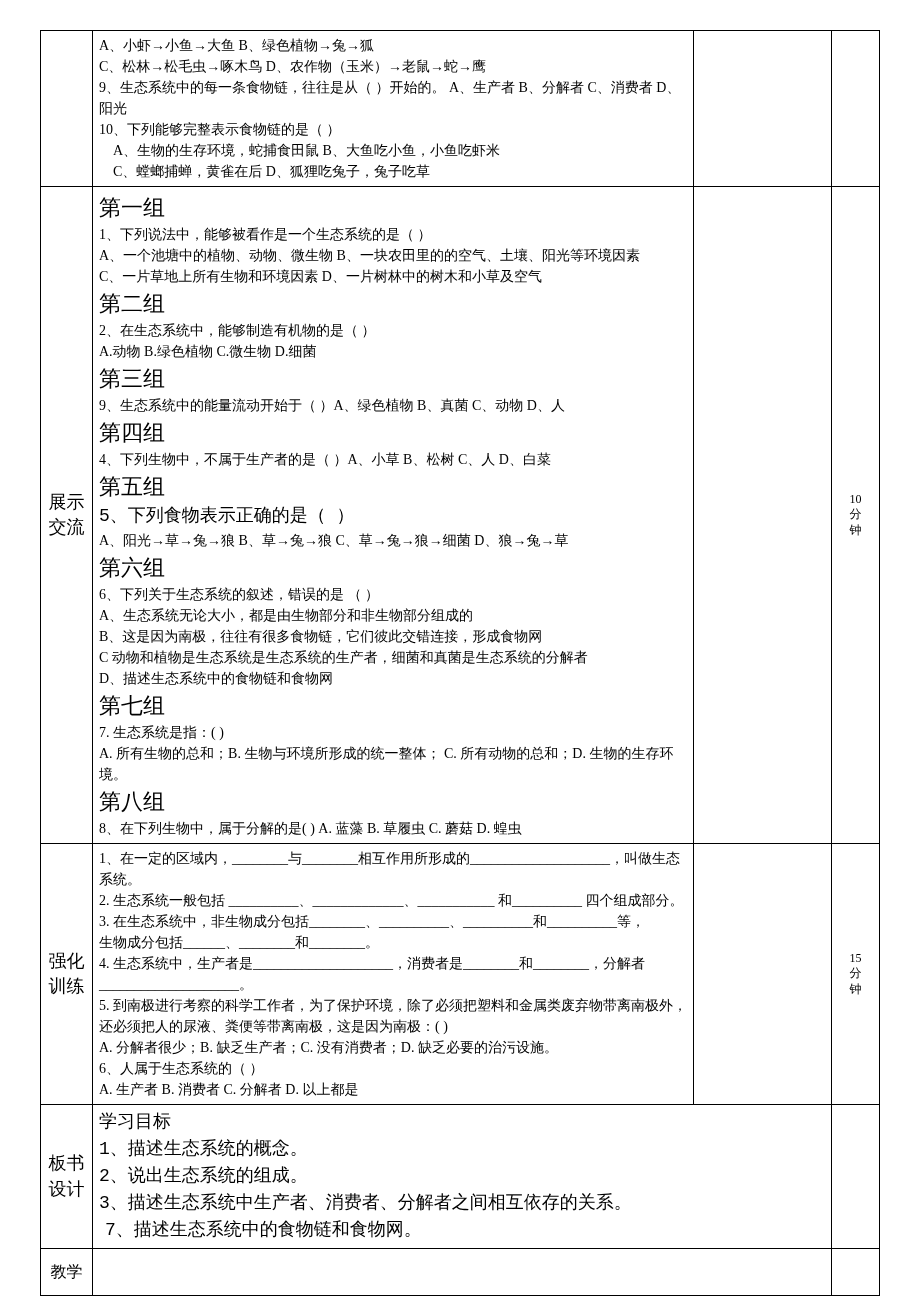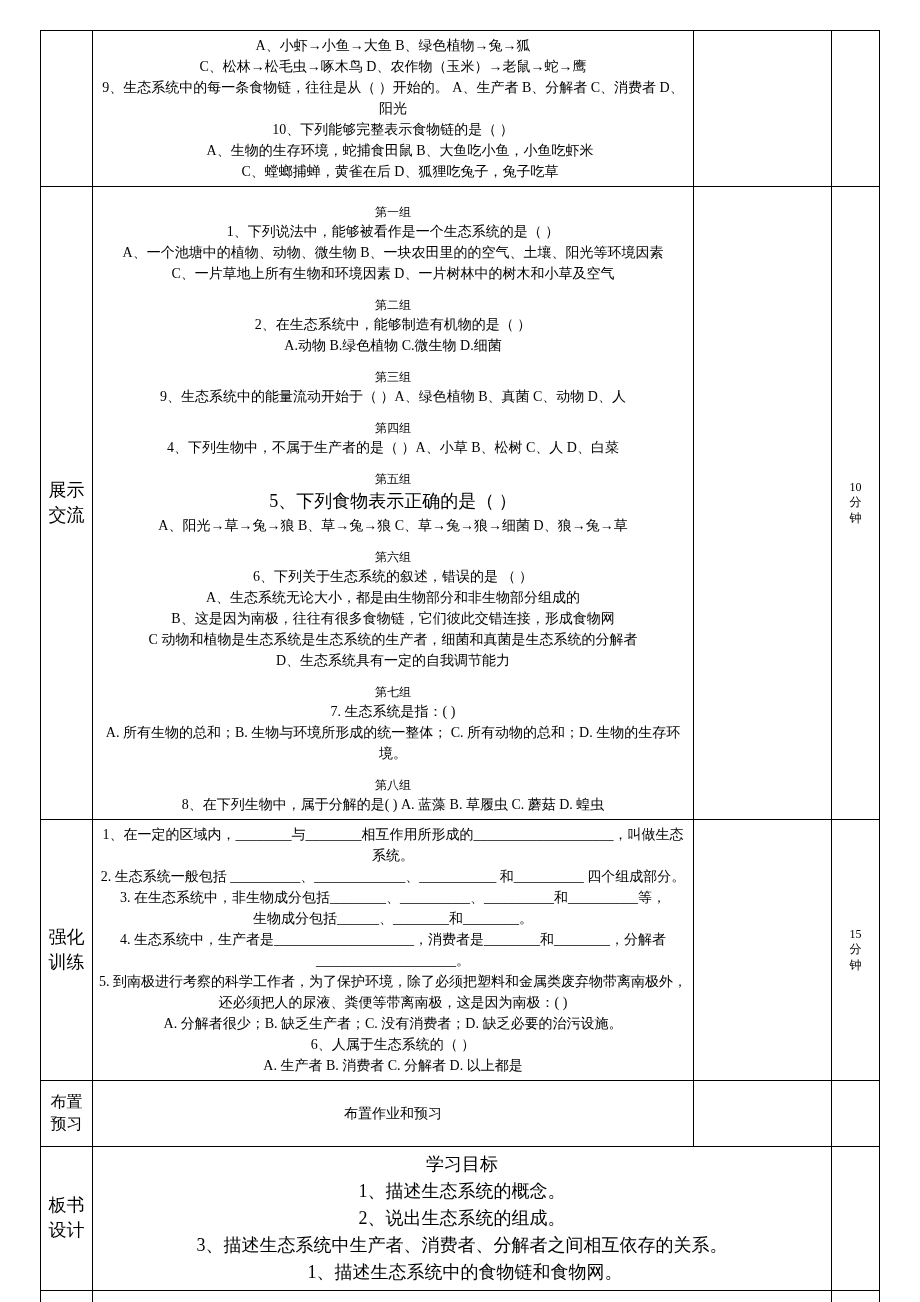--- a/index.html
+++ b/index.html
@@ -14,43 +14,42 @@
     }
     table.main {
       width: 100%;
       border-collapse: collapse;
       table-layout: fixed;
     }
     table.main td {
       border: 1px solid #000;
       padding: 4px 6px;
       vertical-align: middle;
-      text-align: center;
     }
     td.label {
       width: 52px;
       text-align: center;
       font-size: 18px;
       line-height: 1.4;
     }
     td.content {
       vertical-align: top;
       padding: 6px 8px;
     }
     td.mid {
       width: 138px;
     }
     td.time {
       width: 48px;
       text-align: center;
       font-size: 12px;
       line-height: 1.3;
     }
-    .big { font-size: 18px; }
-    .group { font-size: 12px; margin-top: 12px; }
+    .big { font-size: 18px; font-family: Liberation Mono, monospace; }
+    .group { font-size: 22px; margin-top: 0; }
     .q { font-size: 14px; margin-bottom: 0; }
   </style>
 </head>
 <body>
 
 <table class="main">
   <colgroup>
     <col style="width:52px">
     <col>
     <col style="width:138px">
@@ -95,21 +94,21 @@
 
       <div class="group">第五组</div>
       <div class="big"> 5、下列食物表示正确的是（    ）</div>
       <div class="q">A、阳光→草→兔→狼    B、草→兔→狼    C、草→兔→狼→细菌    D、狼→兔→草</div>
 
       <div class="group">第六组</div>
       <div class="q">6、下列关于生态系统的叙述，错误的是    （       ）</div>
       <div class="q">A、生态系统无论大小，都是由生物部分和非生物部分组成的</div>
       <div class="q">B、这是因为南极，往往有很多食物链，它们彼此交错连接，形成食物网</div>
       <div class="q">C 动物和植物是生态系统是生态系统的生产者，细菌和真菌是生态系统的分解者</div>
-      <div class="q">D、生态系统具有一定的自我调节能力</div>
+      <div class="q">D、描述生态系统中的食物链和食物网</div>
 
       <div class="group">第七组</div>
       <div class="q">7. 生态系统是指：(         )</div>
       <div class="q">A. 所有生物的总和；B. 生物与环境所形成的统一整体；   C. 所有动物的总和；D. 生物的生存环境。</div>
 
       <div class="group">第八组</div>
       <div class="q">8、在下列生物中，属于分解的是(          )   A. 蓝藻   B. 草履虫   C. 蘑菇   D. 蝗虫</div>
     </td>
     <td class="mid"></td>
     <td class="time">
@@ -136,43 +135,32 @@
       <div class="q">A. 生产者    B. 消费者    C. 分解者    D. 以上都是</div>
     </td>
     <td class="mid"></td>
     <td class="time">
       <div>15</div>
       <div>分</div>
       <div>钟</div>
     </td>
   </tr>
 
-  <tr>
-    <td class="label" style="font-size:16px;padding-top:10px;padding-bottom:10px">
-      <div>布置</div>
-      <div>预习</div>
-    </td>
-    <td class="content" style="vertical-align:middle">
-      <div class="q">布置作业和预习</div>
-    </td>
-    <td class="mid"></td>
-    <td class="time"></td>
-  </tr>
 
   <tr>
     <td class="label">
       <div>板书</div>
       <div>设计</div>
     </td>
     <td class="content" colspan="2">
       <div class="big">学习目标</div>
       <div class="big">1、描述生态系统的概念。</div>
       <div class="big">2、说出生态系统的组成。</div>
       <div class="big">3、描述生态系统中生产者、消费者、分解者之间相互依存的关系。</div>
-      <div class="big" style="padding-left:6px">1、描述生态系统中的食物链和食物网。</div>
+      <div class="big" style="padding-left:6px">7、描述生态系统中的食物链和食物网。</div>
     </td>
     <td class="time"></td>
   </tr>
 
   <tr>
     <td class="label" style="font-size:16px;padding-top:12px;padding-bottom:12px">
       <div>教学</div>
 
     </td>
     <td class="content" colspan="2"></td>

